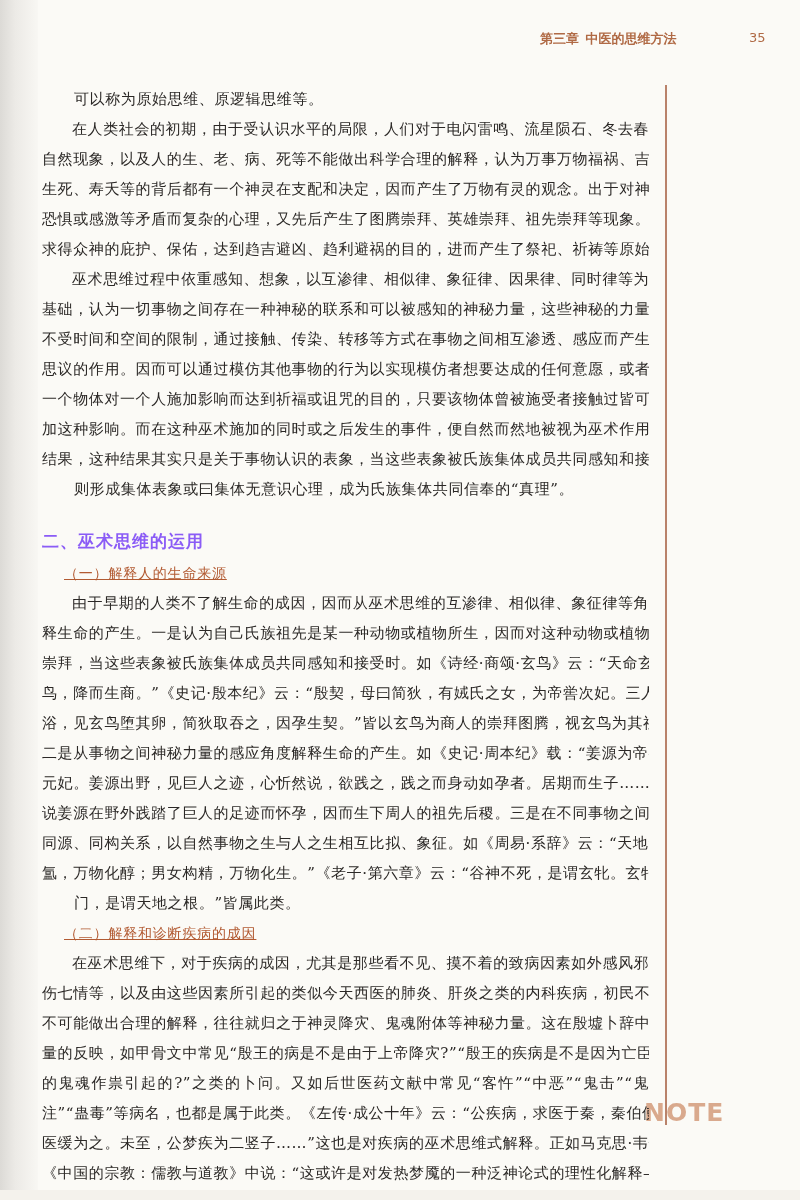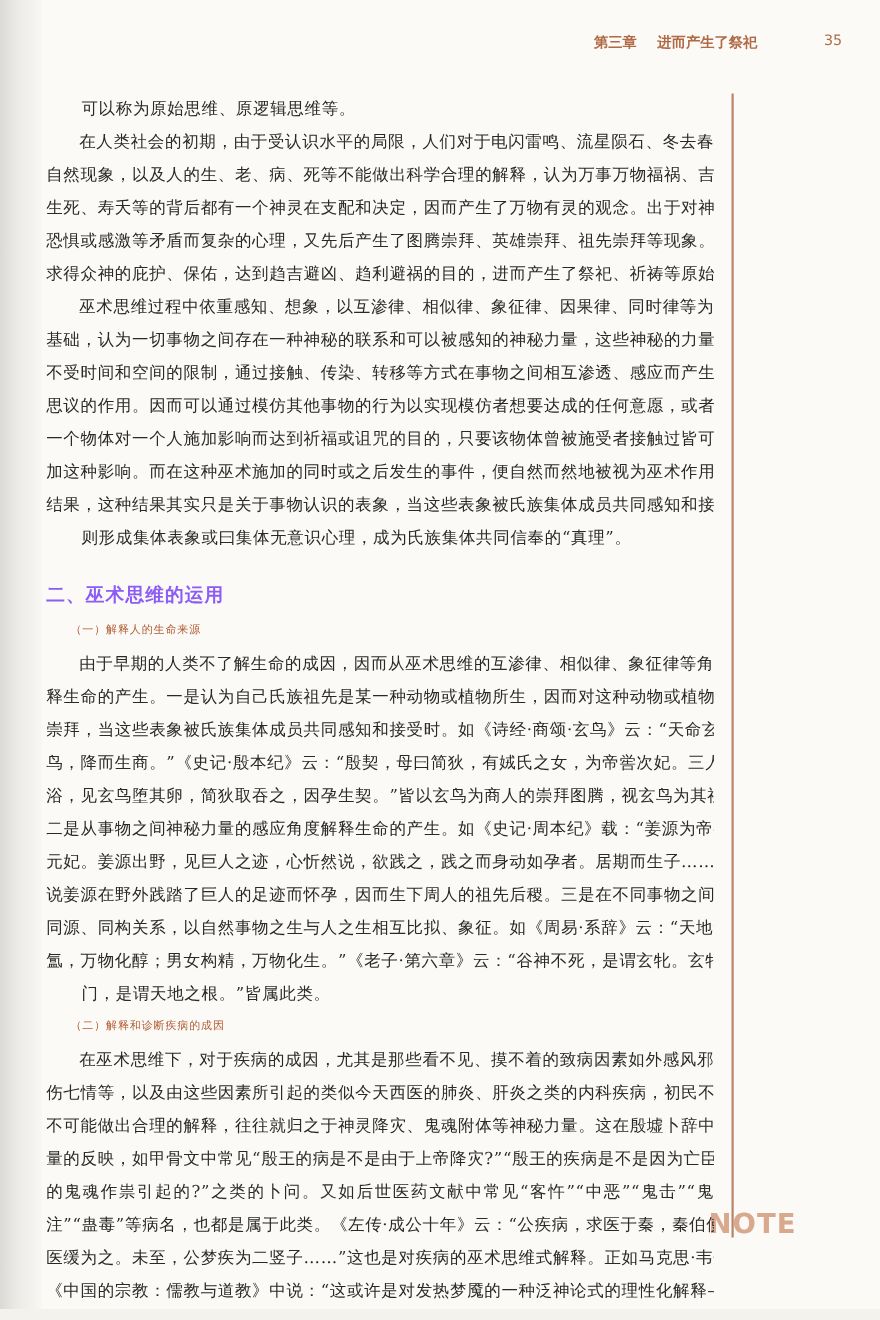--- a/index.html
+++ b/index.html
@@ -15,21 +15,21 @@
   }
   .bottom-fade {
     position: absolute; left: 0; top: 1190px; width: 800px; height: 10px;
     background: #f4f2ec;
   }
   .running-head {
     position: absolute; top: 30px; left: 540px; height: 20px;
     font-family: "DejaVu Sans", "Liberation Sans", sans-serif;
     font-size: 13px; color: #b06a45; font-weight: bold; white-space: nowrap;
   }
-  .running-head .chapter { display: inline-block; margin-right: 14px; }
+  .running-head .chapter { display: inline-block; margin-right: 2px; }
   .running-head .title { display: inline-block; }
   .page-number {
     position: absolute; top: 30px; left: 749px;
     font-family: "DejaVu Sans", "Liberation Sans", sans-serif;
     font-size: 13px; color: #b06a45;
   }
   .margin-rule {
     position: absolute; left: 665px; top: 85px; width: 1.5px; height: 1040px;
     background: #b9826a;
   }
@@ -50,32 +50,32 @@
   .line.last { text-align-last: left; margin-left: 32px; }
   .line.indent { padding-left: 30px; }
   .h2 {
     height: 34px; line-height: 34px; margin-top: 20px;
     font-family: "DejaVu Sans", "Liberation Sans", sans-serif;
     font-size: 17px; font-weight: bold; color: #8b5cf6; letter-spacing: 1px;
   }
   .h3 {
     height: 30px; line-height: 30px; padding-left: 22px;
     font-family: "DejaVu Sans", "Liberation Sans", sans-serif;
-    font-size: 10px; color: #b25a32; letter-spacing: 0.8px;
+    font-size: 14px; color: #b25a32; letter-spacing: 0.8px; text-decoration: underline;
   }
 </style>
 </head>
 <body>
 
 <div class="gutter-shadow"></div>
 <div class="bottom-fade"></div>
 
 <div class="running-head">
   <span class="chapter">第三章</span>
-  <span class="title">进而产生了祭祀</span>
+  <span class="title">中医的思维方法</span>
 </div>
 <div class="page-number">35</div>
 
 <div class="margin-rule"></div>
 <div class="note-label">NOTE</div>
 
 <div class="content">
 
   <div class="line last">可以称为原始思维、原逻辑思维等。</div>
 

